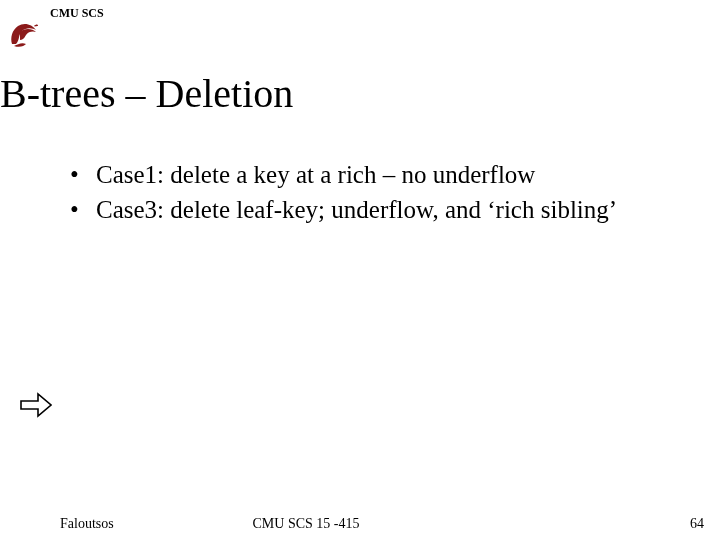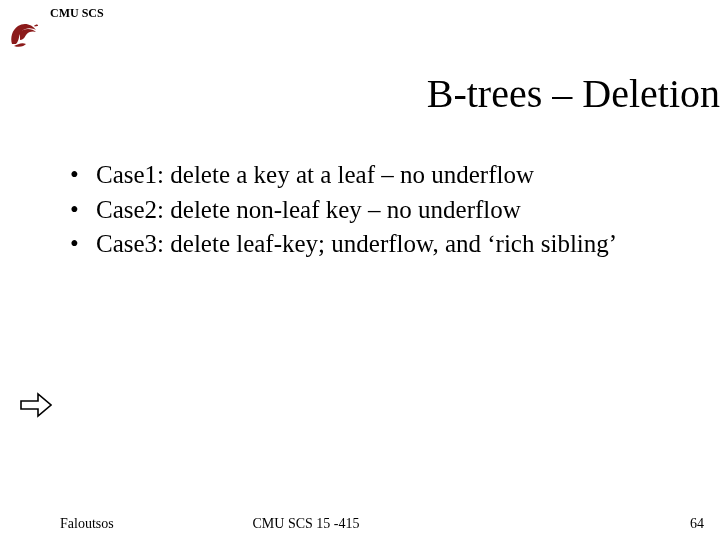--- a/index.html
+++ b/index.html
@@ -28,21 +28,21 @@
   .logo {
     position: absolute;
     top: 18px;
     left: 6px;
   }
   .title {
     position: absolute;
     top: 70px;
     left: 0;
     width: 720px;
-    text-align: right;
+    text-align: left;
     font-size: 40px;
     font-family: "Times New Roman", Times, serif;
   }
   .body {
     position: absolute;
     top: 160px;
     left: 60px;
     width: 600px;
   }
   .bullets {
@@ -108,22 +108,21 @@
         <path d="M8 28 C12 26 16 24 20 26 C18 28 14 30 8 28 Z"></path>
         <path d="M28 8 C30 6 32 6 32 8 C30 8 29 9 28 8 Z"></path>
       </g>
     </svg>
   </div>
 
   <div class="title">B-trees – Deletion</div>
 
   <div class="body">
     <ul class="bullets">
-      <li>Case1: delete a key at a leaf – no underflow</li>
-      <li>Case2: delete non-leaf key – no underflow</li>
+      <li>Case1: delete a key at a rich – no underflow</li>
       <li>Case3: delete leaf-key; underflow, and ‘rich sibling’</li>
     </ul>
   </div>
 
   <div class="arrow">
     <svg width="32" height="26" viewBox="0 0 32 26">
       <path d="M1 9 L18 9 L18 2 L31 13 L18 24 L18 17 L1 17 Z" fill="none" stroke="#000000" stroke-width="1.6" stroke-linejoin="miter"></path>
     </svg>
   </div>
 

